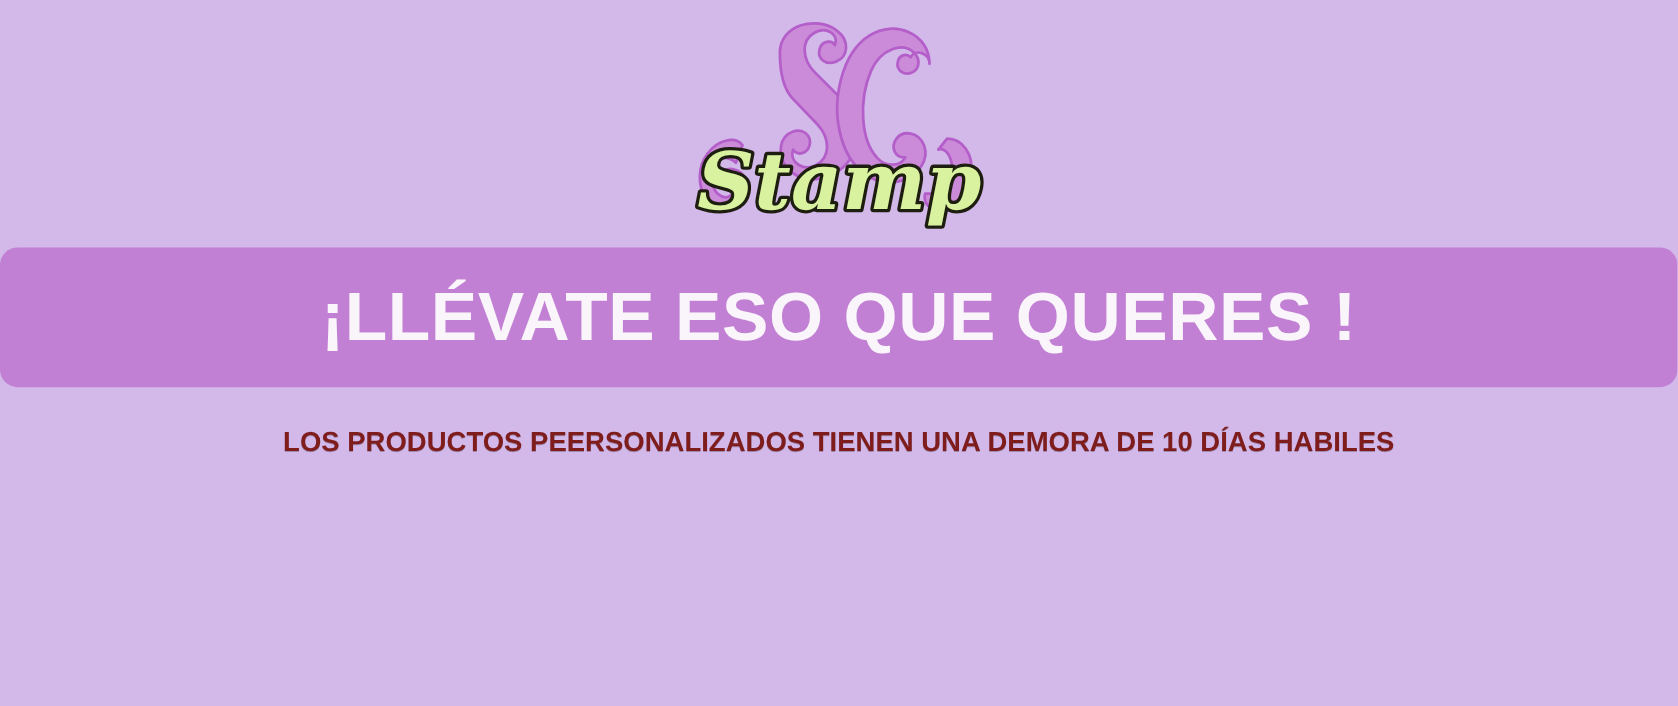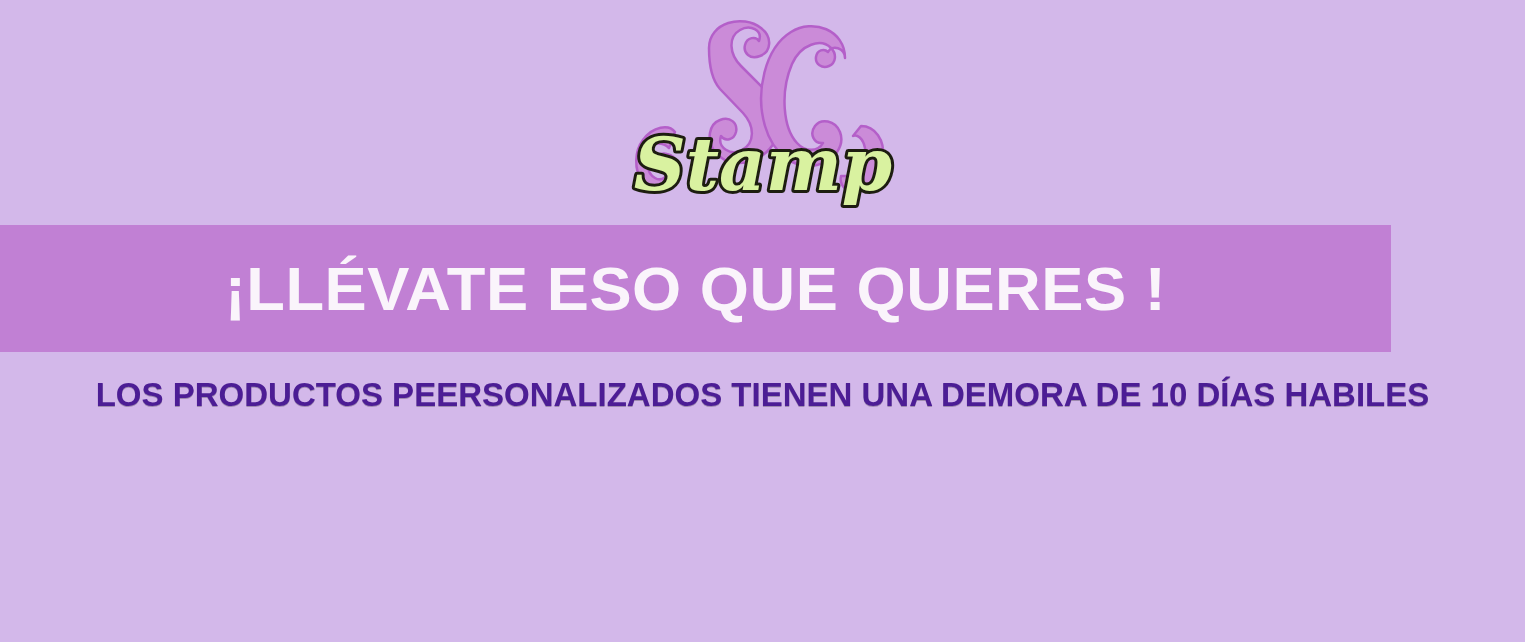--- a/index.html
+++ b/index.html
@@ -42,26 +42,27 @@
     display: block;
     width: 300px;
     height: 225px;
   }
 
   
   .headline-band {
     position: absolute;
     left: 0;
     top: 225px;
-    width: 1391px;
+    width: 1525px;
     height: 127px;
     background: #c180d4;
     display: flex;
     align-items: center;
     justify-content: center;
+    border-radius: 16px;
   }
   .headline {
     color: #faf4fb;
     font-family: "Liberation Sans", sans-serif;
     font-weight: bold;
     font-size: 62px;
     letter-spacing: 0.5px;
     line-height: 1;
     white-space: nowrap;
     text-align: center;
@@ -75,26 +76,26 @@
     position: absolute;
     left: 0;
     top: 352px;
     width: 1525px;
     height: 100px;
     display: flex;
     align-items: flex-start;
     justify-content: center;
   }
   .notice {
-    margin: 0;
+    margin: 12px;
     padding: 26px 0 0 0;
-    color: #4c1d95;
+    color: #7f1d1d;
     font-family: "Liberation Sans", sans-serif;
     font-weight: bold;
-    font-size: 33px;
+    font-size: 25px;
     line-height: 1;
     white-space: nowrap;
     text-shadow: 0 1px 0 rgba(0,0,0,0.25);
   }
 
   
   .filler {
     position: absolute;
     left: 0;
     top: 452px;

